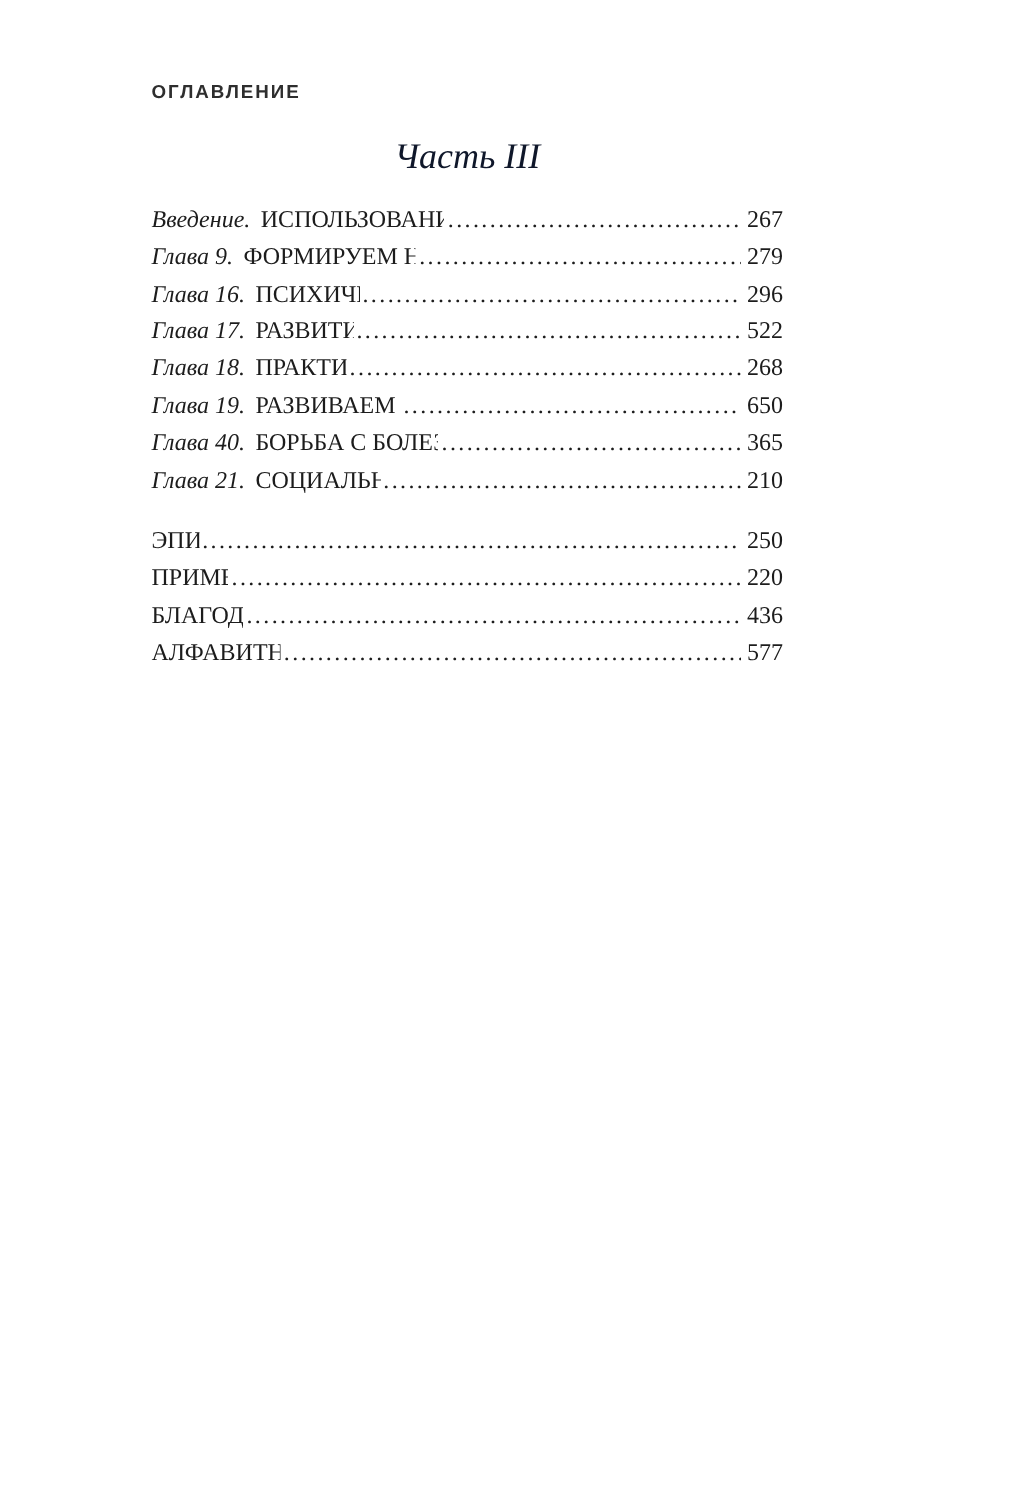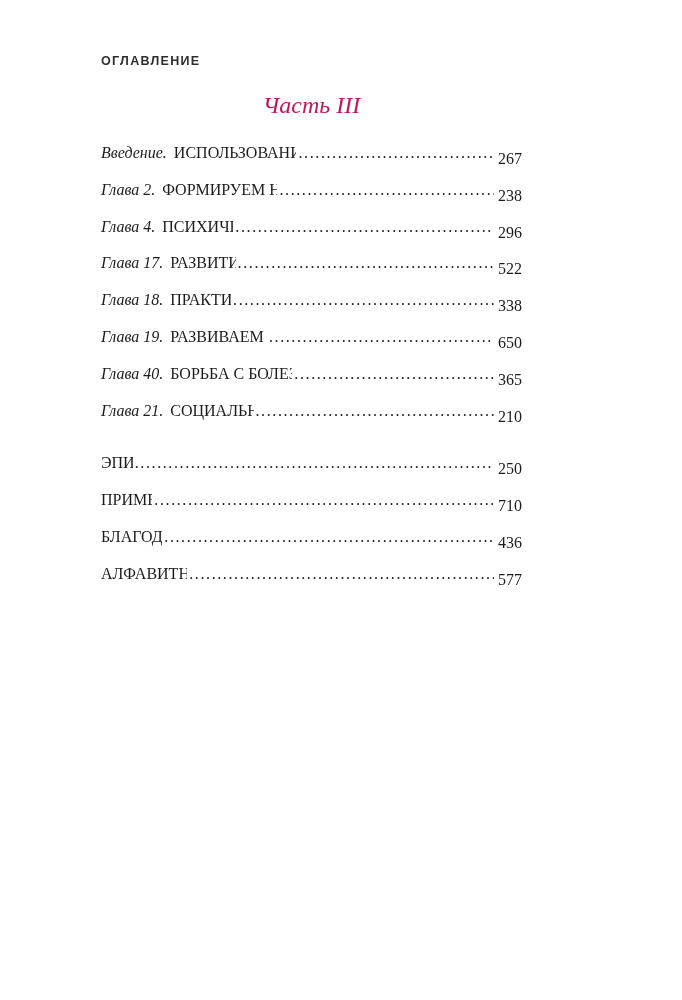--- a/index.html
+++ b/index.html
@@ -29,21 +29,21 @@
     line-height: 14px;
   }
   .part-title {
     margin-top: 23px;
     text-align: center;
     font-family: "Liberation Serif", serif;
     font-style: italic;
     font-weight: normal;
     font-size: 24px;
     line-height: 28px;
-    color: #be185d;
+    color: #0f172a;
   }
   .toc {
     margin-top: 8px;
   }
   .toc-row {
     display: flex;
     align-items: center;
     line-height: 24.8px;
     font-size: 16px;
     white-space: nowrap;
@@ -64,21 +64,20 @@
     margin: 0 4px 0 2px;
   }
   .toc-row .dots::after {
     content: "....................................................................................................................................";
     letter-spacing: 1.6px;
     color: #1c1c1c;
   }
   .toc-row .pagenum {
     flex: 0 0 auto;
     text-align: right;
-    margin-top: 12px;
   }
   .back-matter {
     margin-top: 16px;
   }
 </style>
 </head>
 <body>
 
 <div class="page">
   <div class="content">
@@ -90,45 +89,45 @@
     <div class="toc">
 
       <div class="toc-row">
         <span class="prefix">Введение.</span>
           <span class="title">ИСПОЛЬЗОВАНИЕ АРСЕНАЛА АСТ ДЛЯ ИЗМЕНЕНИЯ ЖИЗНИ</span>
           <span class="dots"></span>
           <span class="pagenum">267</span>
       </div>
 
       <div class="toc-row">
-        <span class="prefix">Глава 2.</span>
+        <span class="prefix">Глава 9.</span>
           <span class="title">ФОРМИРУЕМ НАВЫКИ ЗДОРОВОГО ОБРАЗА ЖИЗНИ</span>
           <span class="dots"></span>
-          <span class="pagenum">238</span>
+          <span class="pagenum">279</span>
       </div>
 
       <div class="toc-row">
-        <span class="prefix">Глава 4.</span>
+        <span class="prefix">Глава 16.</span>
           <span class="title">ПСИХИЧЕСКОЕ ЗДОРОВЬЕ</span>
           <span class="dots"></span>
           <span class="pagenum">296</span>
       </div>
 
       <div class="toc-row">
         <span class="prefix">Глава 17.</span>
           <span class="title">РАЗВИТИЕ ОТНОШЕНИЙ</span>
           <span class="dots"></span>
           <span class="pagenum">522</span>
       </div>
 
       <div class="toc-row">
         <span class="prefix">Глава 18.</span>
           <span class="title">ПРАКТИКА ГИБКОСТИ</span>
           <span class="dots"></span>
-          <span class="pagenum">338</span>
+          <span class="pagenum">268</span>
       </div>
 
       <div class="toc-row">
         <span class="prefix">Глава 19.</span>
           <span class="title">РАЗВИВАЕМ ДУХОВНОЕ БЛАГОПОЛУЧИЕ</span>
           <span class="dots"></span>
           <span class="pagenum">650</span>
       </div>
 
       <div class="toc-row">
@@ -151,21 +150,21 @@
 
       <div class="toc-row">
         <span class="title">ЭПИЛОГ</span>
           <span class="dots"></span>
           <span class="pagenum">250</span>
       </div>
 
       <div class="toc-row">
         <span class="title">ПРИМЕЧАНИЯ</span>
           <span class="dots"></span>
-          <span class="pagenum">710</span>
+          <span class="pagenum">220</span>
       </div>
 
       <div class="toc-row">
         <span class="title">БЛАГОДАРНОСТИ</span>
           <span class="dots"></span>
           <span class="pagenum">436</span>
       </div>
 
       <div class="toc-row">
         <span class="title">АЛФАВИТНЫЙ УКАЗАТЕЛЬ</span>

